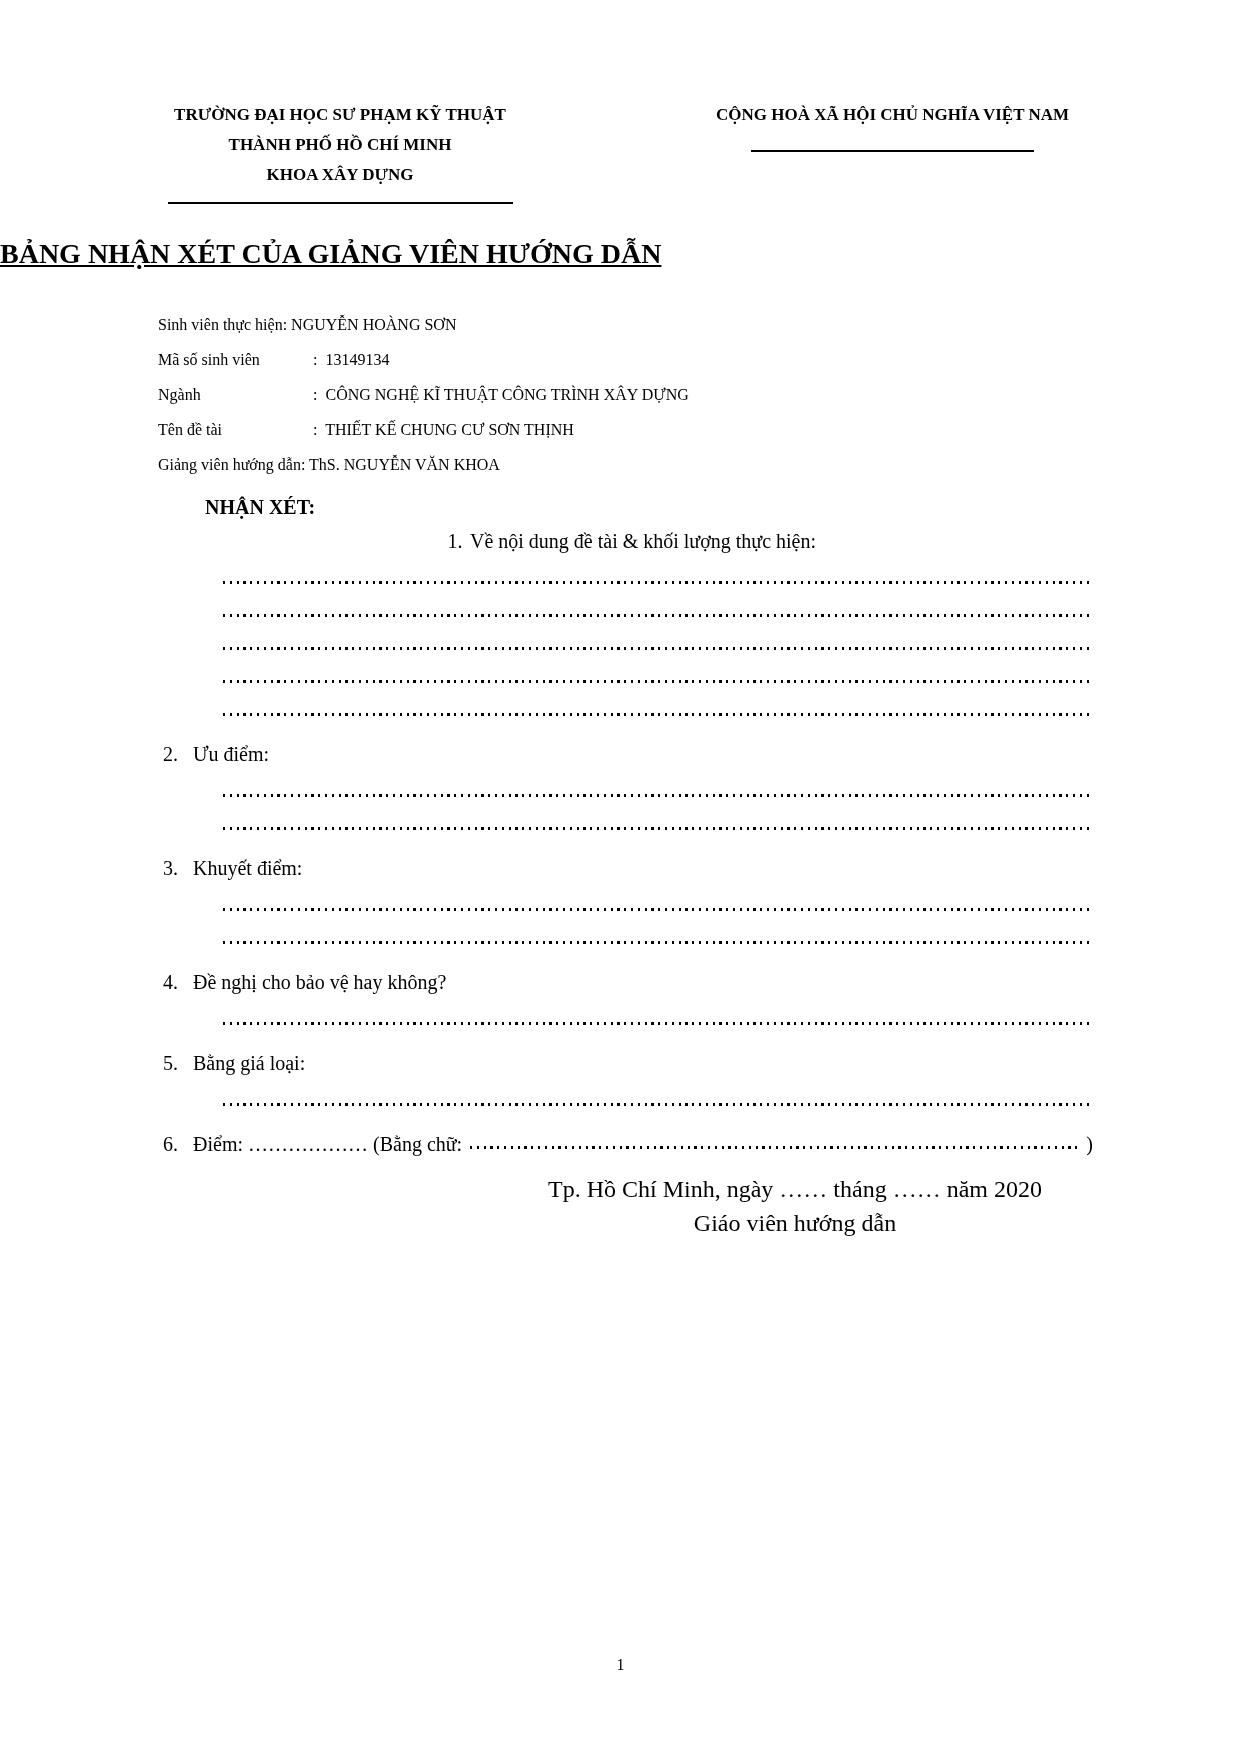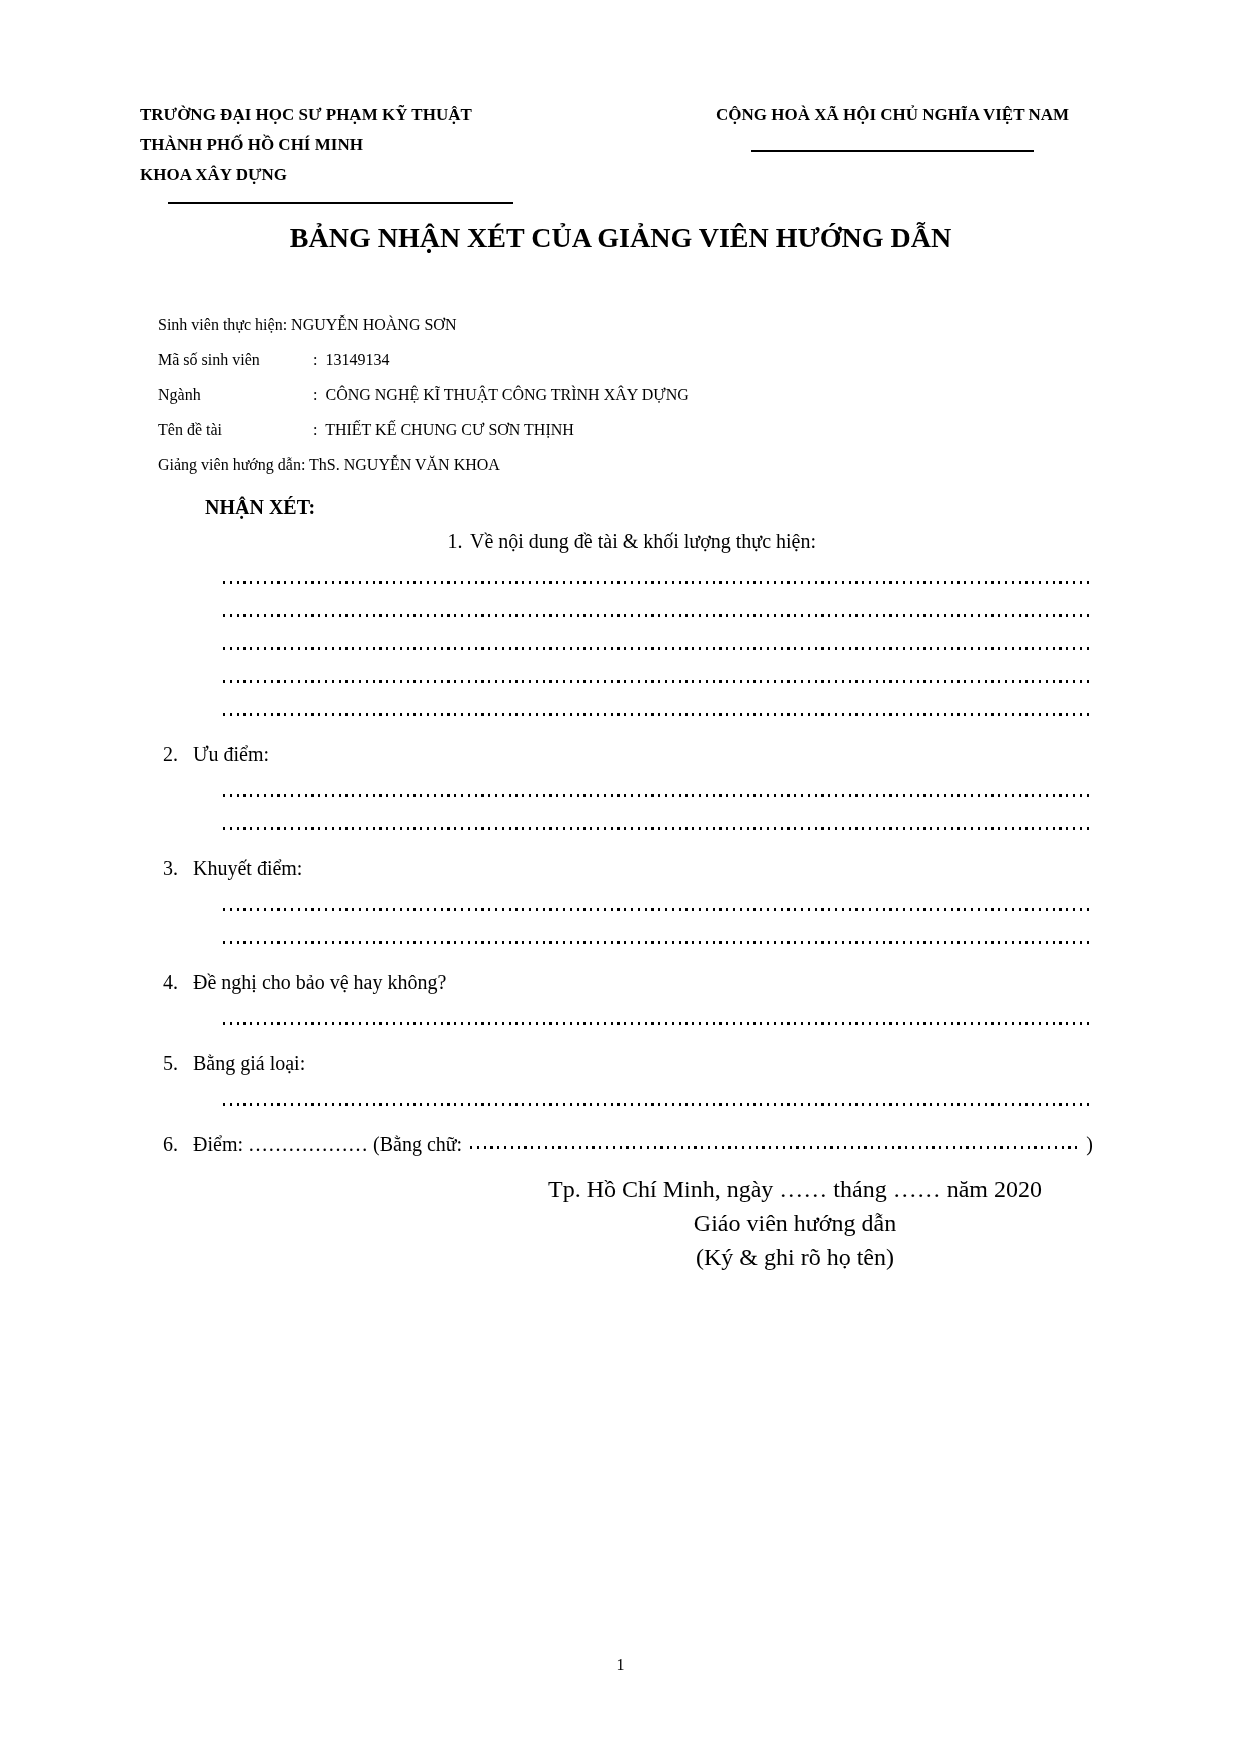--- a/index.html
+++ b/index.html
@@ -10,36 +10,36 @@
     height: 1754px;
     margin: 0 auto;
     background: #ffffff;
     color: #000000;
     font-family: "Liberation Serif", "DejaVu Serif", serif;
     overflow: hidden;
   }
   
   .header-left {
     position: absolute; top: 100px; left: 140px; width: 400px;
-    font-weight: bold; font-size: 17px; line-height: 30px;
+    text-align: center; font-weight: bold; font-size: 17px; line-height: 30px;
   }
   .header-right {
     position: absolute; top: 100px; left: 680px; width: 425px;
     text-align: center; font-weight: bold; font-size: 17px; line-height: 30px;
   }
   .header-right .motto-line { font-size: 16.5px; }
   .rule {
     border: 0; border-top: 2.5px solid #000;
   }
   .header-left .rule { width: 345px; margin: 12px auto 0; }
   .header-right .rule { width: 283px; margin: 20px auto 0; }
   
   .doc-title {
-    position: absolute; top: 220px; left: 0; width: 100%;
-    text-align: center; font-weight: bold; font-size: 28px; line-height: 36px;
+    position: absolute; top: 236px; left: 0; width: 100%;
+    text-align: left; font-weight: bold; font-size: 28px; line-height: 36px; text-decoration: underline;
   }
   
   .info-block {
     position: absolute; top: 307px; left: 158px; width: 950px;
     font-size: 16px; line-height: 35px;
   }
   .info-label.tab { display: inline-block; width: 155px; }
   
   .review-block {
     position: absolute; top: 490px; left: 163px; width: 930px;
@@ -123,18 +123,17 @@
         <div class="dotline"></div>
       </div>
     <div class="score-row">
       <span class="item-num">6.</span><span>Điểm: </span><span>………………</span><span> (Bằng chữ:</span><span class="score-leader"></span><span>)</span>
     </div>
   </div>
 
   <div class="signature-block">
     <div>Tp. Hồ Chí Minh, ngày …… tháng …… năm 2020</div>
     <div>Giáo viên hướng dẫn</div>
-    <div>(Ký &amp; ghi rõ họ tên)</div>
   </div>
 
   <div class="page-number">1</div>
 
 </div>
 
 </body></html>

